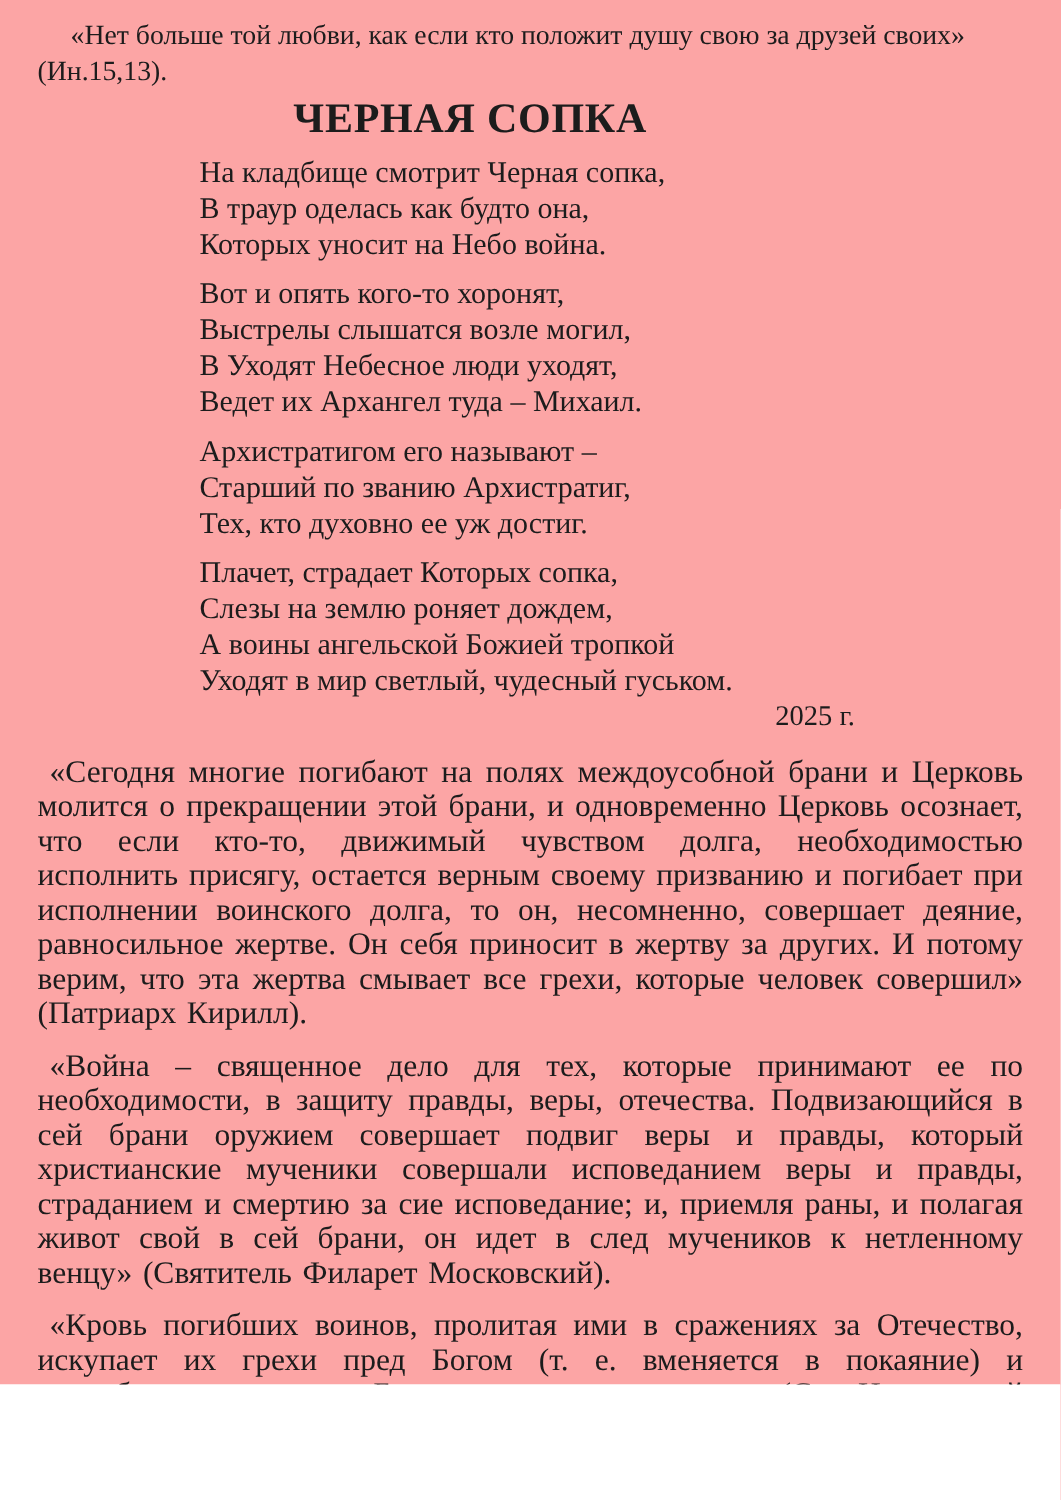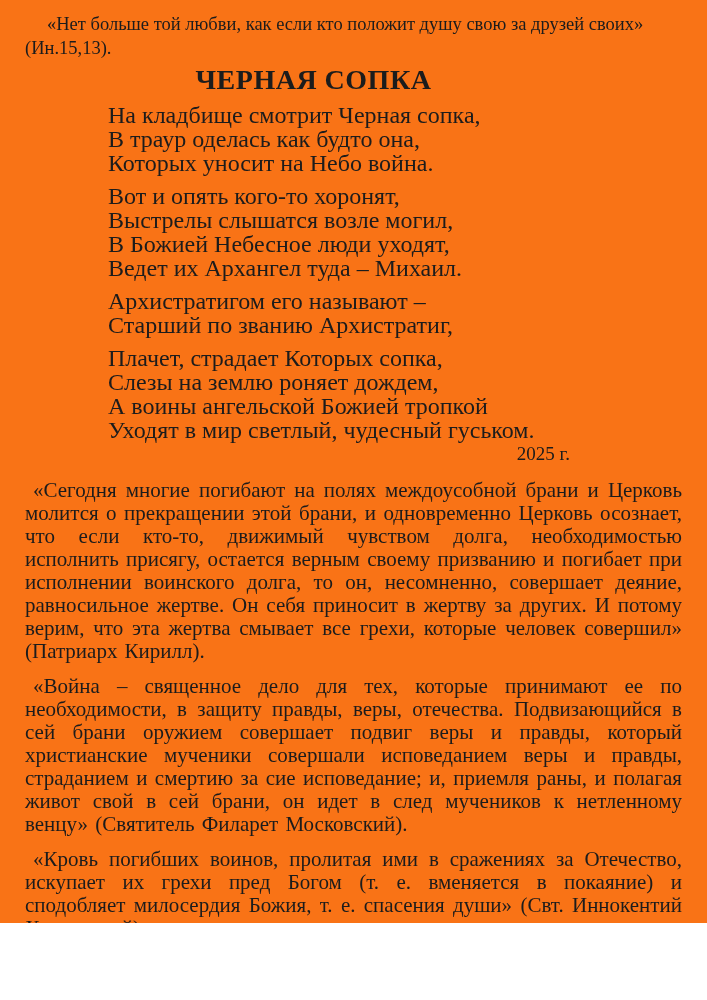--- a/index.html
+++ b/index.html
@@ -31,22 +31,22 @@
   }
   .title {
     margin: 6px 80px 10px 0;
     font-size: 28px;
     line-height: 27px;
     font-weight: 700;
     text-align: center;
     letter-spacing: 0.5px;
   }
   .poem {
-    margin-left: 83px;
-    font-size: 24px;
+    margin-left: 108px;
+    font-size: 20px;
     line-height: 24px;
   }
   .stanza {
     margin: 0 0 9px 0;
   }
   .stanza:last-child {
     margin-bottom: 2px;
   }
   .poem-line {
     white-space: nowrap;
@@ -74,40 +74,41 @@
   }
   .footer-blank {
     width: 707px;
     height: 77px;
     background: #ffffff;
   }
 </style>
 </head>
 <body style="color: rgb(28, 28, 28);">
 
-<div class="paper" style="background: #f97316;">
+<div class="paper" style="background: #fca5a5;">
   <p class="epigraph">«Нет больше той любви, как если кто положит душу свою за друзей своих» (Ин.15,13).</p>
 
   <h1 class="title">ЧЕРНАЯ СОПКА</h1>
 
   <div class="poem">
       <div class="stanza">
         <div class="poem-line">На кладбище смотрит Черная сопка,</div>
         <div class="poem-line">В траур оделась как будто она,</div>
         <div class="poem-line">Которых уносит на Небо война.</div>
       </div>
       <div class="stanza">
         <div class="poem-line">Вот и опять кого-то хоронят,</div>
         <div class="poem-line">Выстрелы слышатся возле могил,</div>
-        <div class="poem-line">В Божией Небесное люди уходят,</div>
+        <div class="poem-line">В Уходят Небесное люди уходят,</div>
         <div class="poem-line">Ведет их Архангел туда – Михаил.</div>
       </div>
       <div class="stanza">
         <div class="poem-line">Архистратигом его называют –</div>
         <div class="poem-line">Старший по званию Архистратиг,</div>
+        <div class="poem-line">Тех, кто духовно ее уж достиг.</div>
       </div>
       <div class="stanza">
         <div class="poem-line">Плачет, страдает Которых сопка,</div>
         <div class="poem-line">Слезы на землю роняет дождем,</div>
         <div class="poem-line">А воины ангельской Божией тропкой</div>
         <div class="poem-line">Уходят в мир светлый, чудесный гуськом.</div>
       </div>
     </div>
 
   <div class="poem-date">2025 г.</div>

